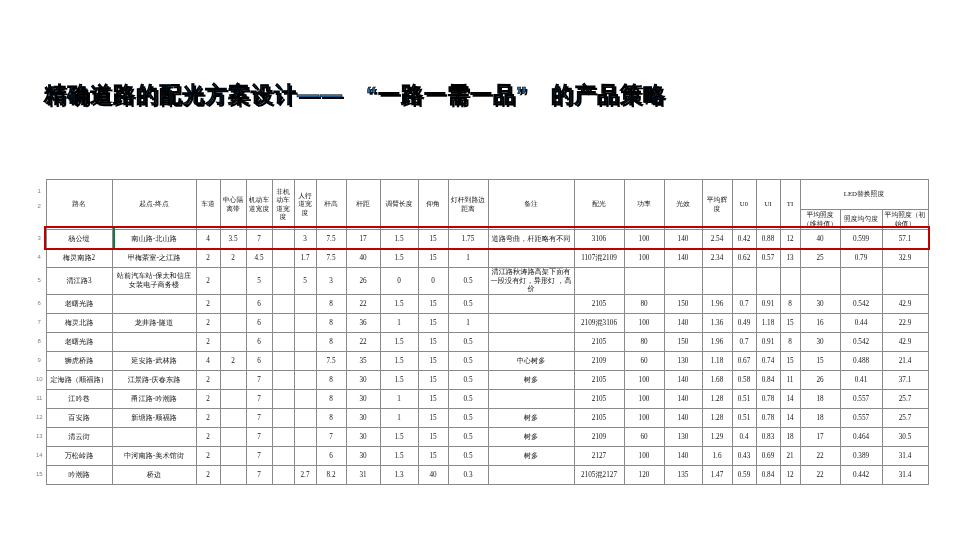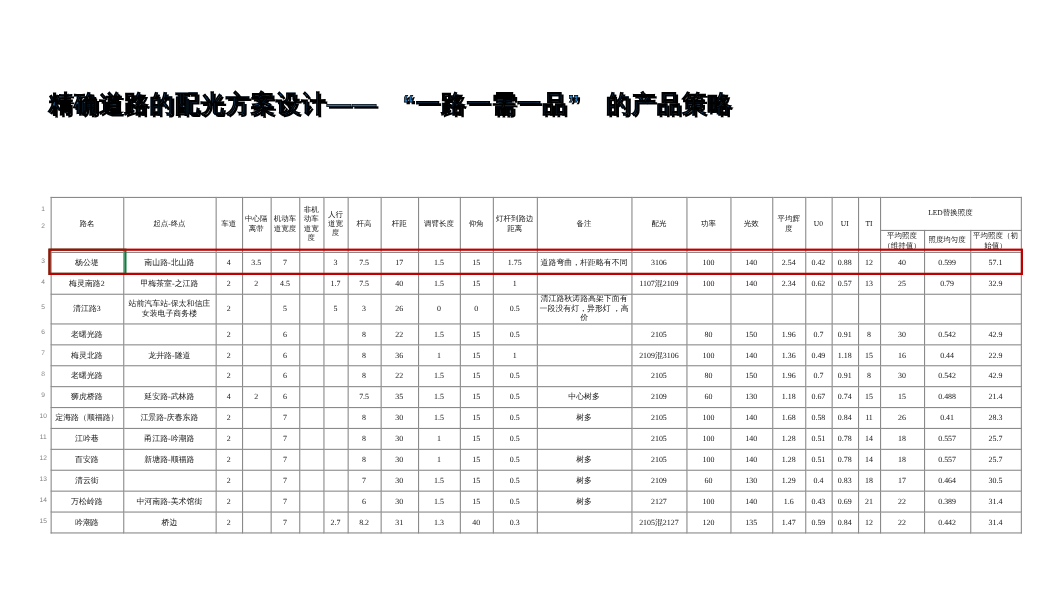--- a/index.html
+++ b/index.html
@@ -294,21 +294,21 @@
             <td>树多</td>
             <td>2105</td>
             <td>100</td>
             <td>140</td>
             <td>1.68</td>
             <td>0.58</td>
             <td>0.84</td>
             <td>11</td>
             <td>26</td>
             <td>0.41</td>
-            <td>28.3</td>
+            <td>37.1</td>
           </tr>
           <tr>
             <td class="gutter">11</td>
             <td>江吟巷</td>
             <td>甬江路-吟潮路</td>
             <td>2</td>
             <td></td>
             <td>7</td>
             <td></td>
             <td></td>

